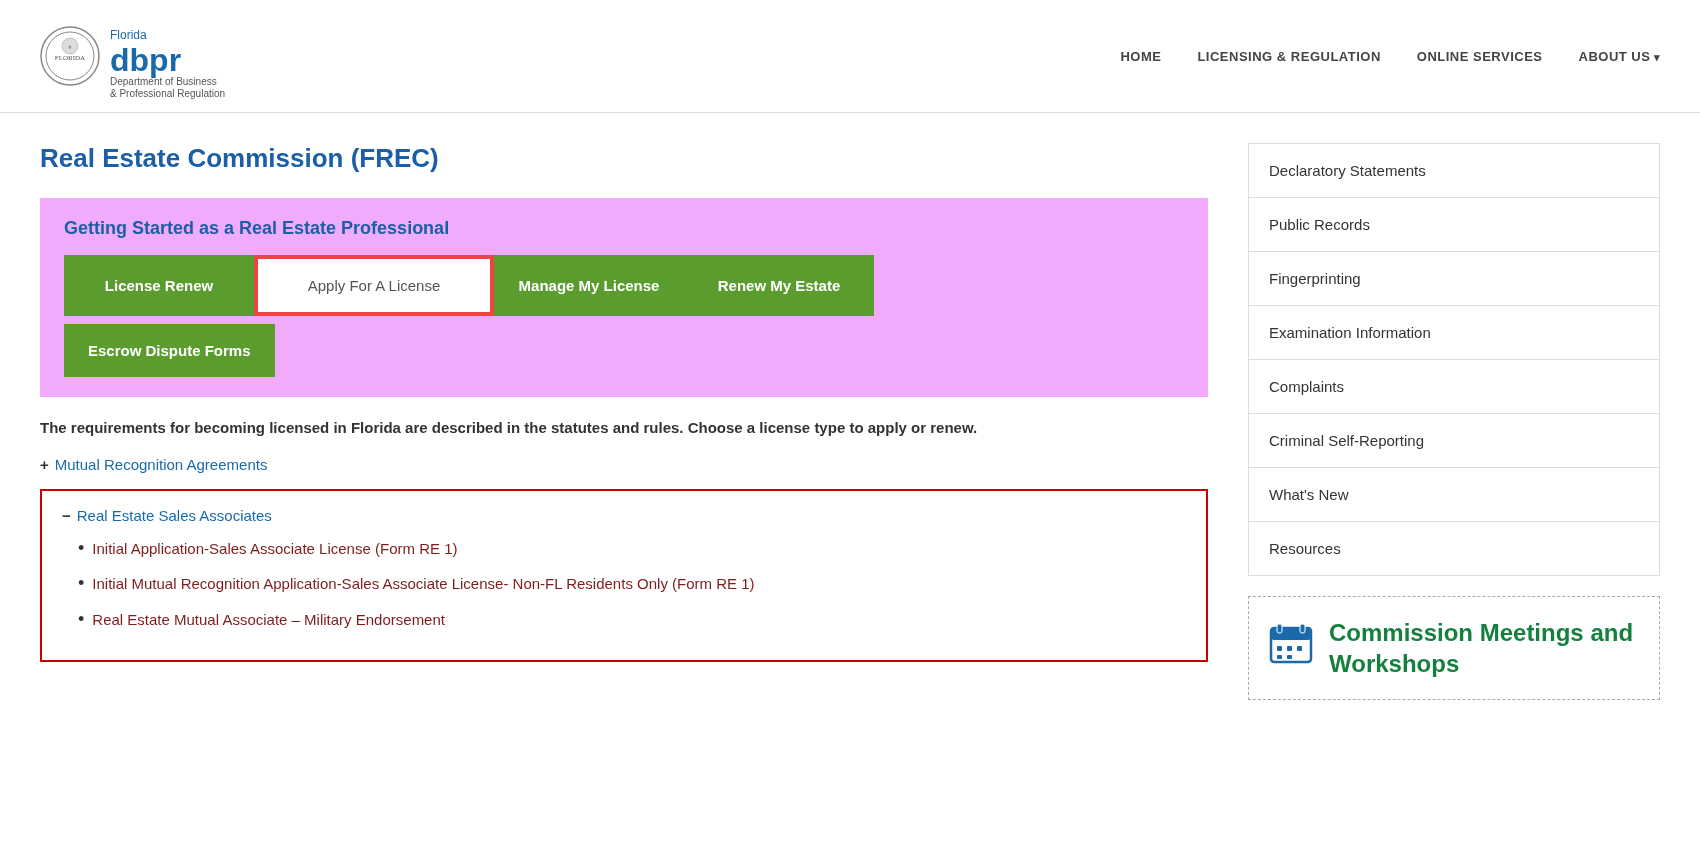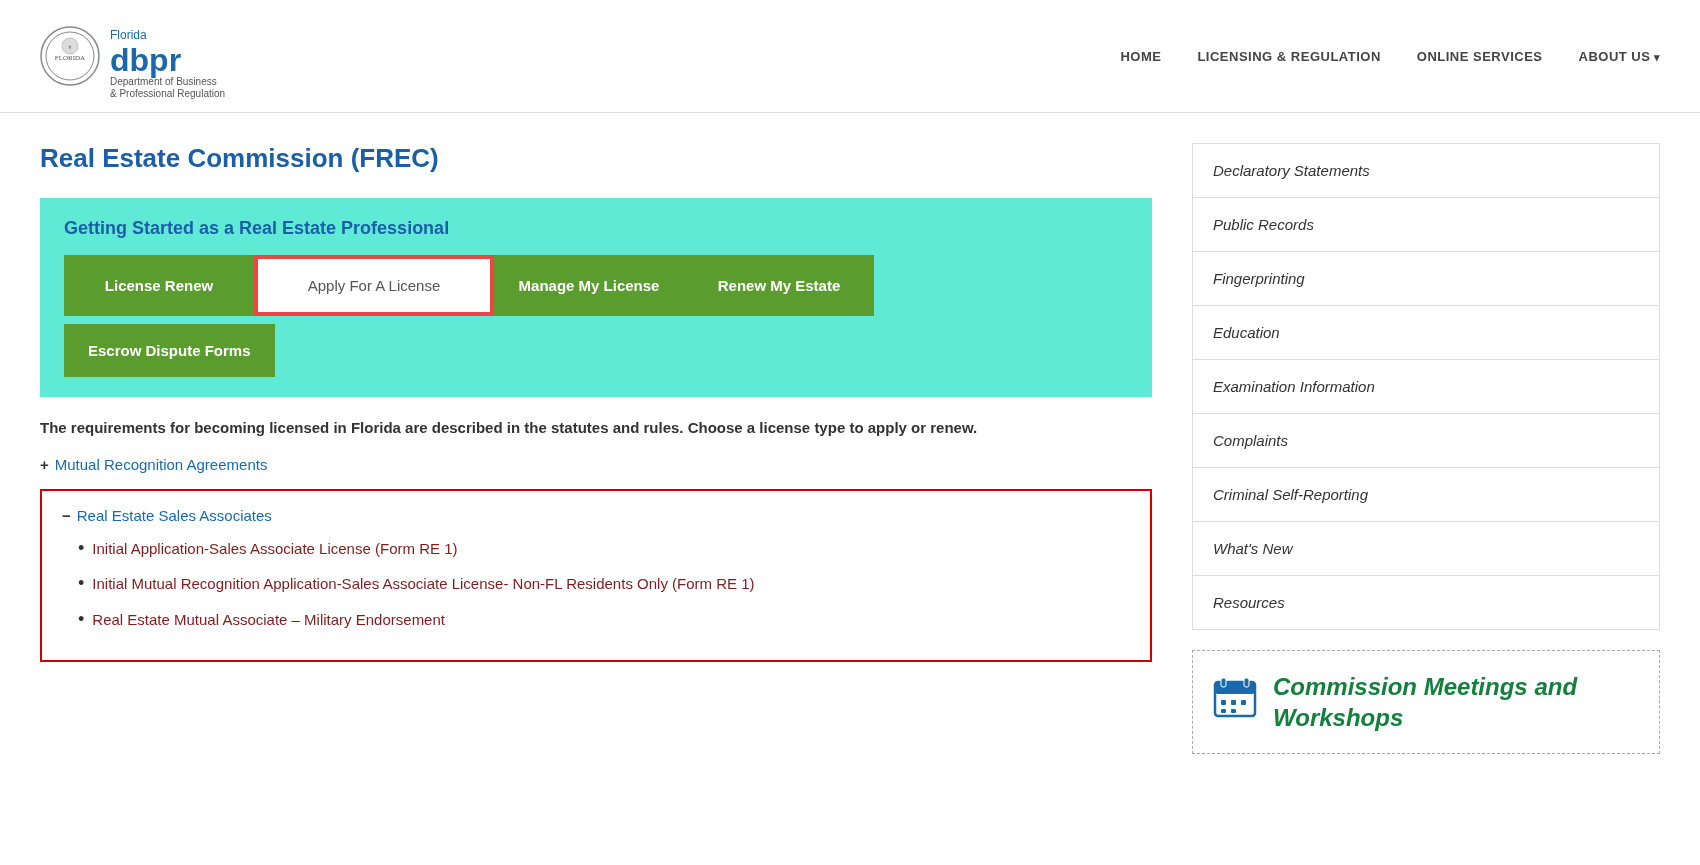--- a/index.html
+++ b/index.html
@@ -77,21 +77,21 @@
     }
     .page-title {
       font-size: 26px;
       font-weight: bold;
       color: #1a5fa8;
       margin-bottom: 24px;
     }
 
     
     .getting-started-box {
-      background: #5eead4;
+      background: #f0abfc;
       padding: 20px 24px;
       margin-bottom: 20px;
     }
     .getting-started-title {
       font-size: 18px;
       font-weight: bold;
       color: #1a5fa8;
       margin-bottom: 16px;
     }
 
@@ -191,23 +191,22 @@
     }
     .section-list li a {
       color: #7f1d1d;
       text-decoration: none;
       font-size: 15px;
       line-height: 1.4;
     }
 
     
     .sidebar {
-      width: 468px;
+      width: 412px;
       flex-shrink: 0;
-      font-style: italic;
     }
     .sidebar-menu {
       border: 1px solid #ddd;
       margin-bottom: 20px;
     }
     .sidebar-item {
       padding: 18px 20px;
       border-bottom: 1px solid #ddd;
       font-size: 15px;
       color: #333;
@@ -307,21 +306,20 @@
         </li>
       </ul>
     </div>
   </div>
 
   <div class="sidebar">
     <div class="sidebar-menu">
       <div class="sidebar-item">Declaratory Statements</div>
       <div class="sidebar-item">Public Records</div>
       <div class="sidebar-item">Fingerprinting</div>
-      <div class="sidebar-item">Education</div>
       <div class="sidebar-item">Examination Information</div>
       <div class="sidebar-item">Complaints</div>
       <div class="sidebar-item">Criminal Self-Reporting</div>
       <div class="sidebar-item">What's New</div>
       <div class="sidebar-item">Resources</div>
     </div>
 
     <div class="commission-box">
       <div class="commission-icon">
         

